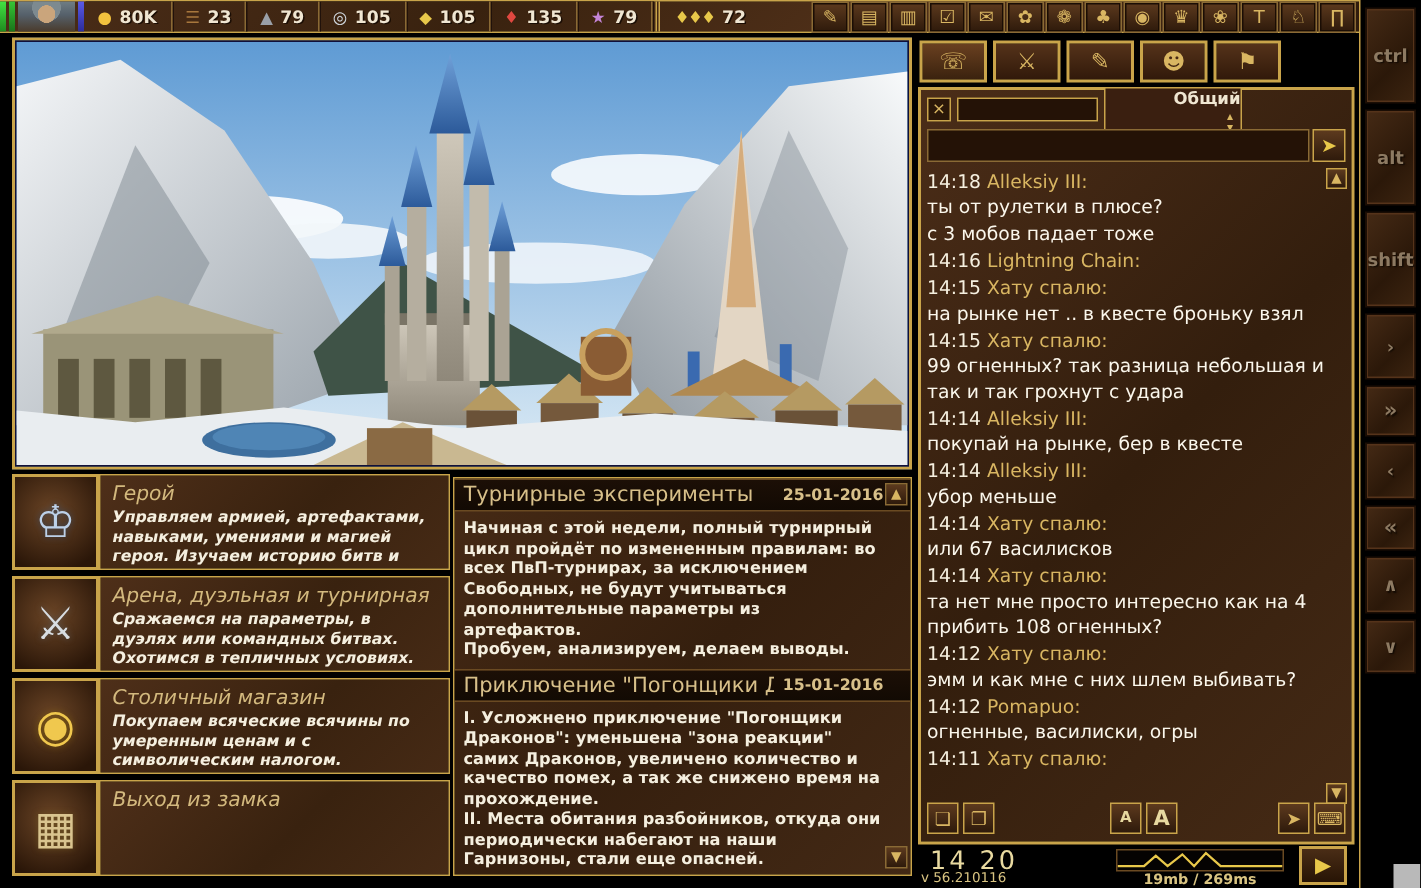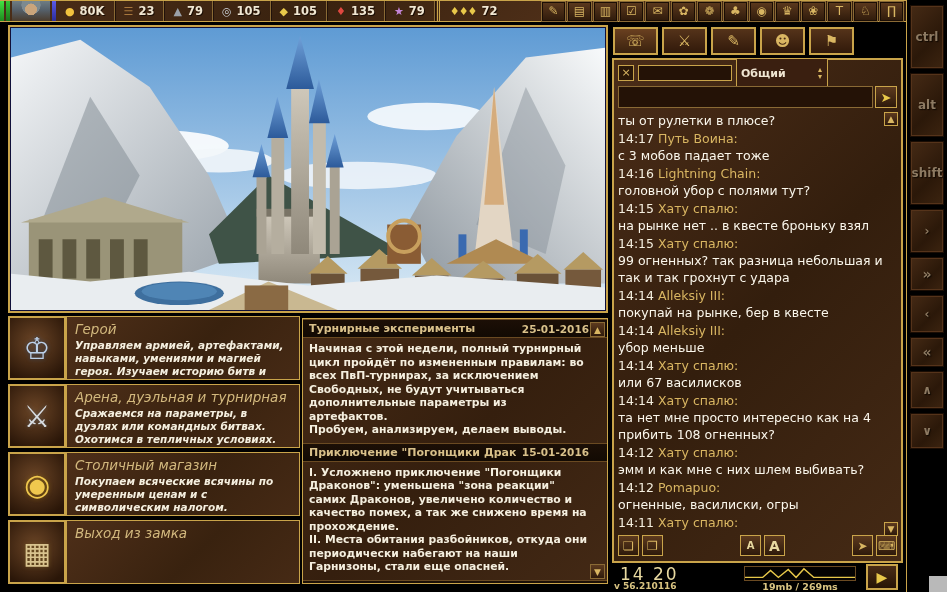--- a/index.html
+++ b/index.html
@@ -63,21 +63,21 @@
   .menu-desc{font-size:10.5px;font-weight:bold;color:#f5efdf;line-height:13px;}
 
   
   #news{position:absolute;left:302px;top:318px;width:306px;height:266px;
      border:1px solid #c9a44a;box-sizing:border-box;
      background:linear-gradient(135deg,#462a15,#351f0e 50%,#432915);overflow:hidden;}
   .news-item{position:relative;}
   .news-head{display:flex;justify-content:space-between;align-items:center;
      background:linear-gradient(180deg,#1c0f06,#120a03);border-top:1px solid #6a4a22;
      border-bottom:1px solid #6a4a22;padding:2px 18px 2px 6px;}
-  .news-title{font-size:11px;font-weight:bold;color:#d8c08a;white-space:nowrap;overflow:hidden;}
+  .news-title{font-size:14px;font-weight:normal;color:#d8c08a;white-space:nowrap;overflow:hidden;}
   .news-date{font-size:10.5px;font-weight:bold;color:#d8c08a;margin-left:6px;flex:0 0 auto;}
   .news-body{font-size:10.8px;font-weight:bold;color:#f5efdf;line-height:13.5px;
      padding:4px 20px 6px 6px;white-space:pre-line;}
   .news-scroll{position:absolute;right:2px;width:13px;height:13px;display:flex;align-items:center;
      justify-content:center;background:linear-gradient(180deg,#5d3a1e,#2e1a0b);
      border:1px solid #8a6a35;color:#d9b662;font-size:9px;cursor:pointer;}
   #news-up{top:3px;} #news-down{bottom:4px;}
 
   
   #chat{position:absolute;left:612px;top:25px;width:292px;height:541px;}
@@ -87,21 +87,21 @@
      justify-content:center;color:#d9b662;font-size:15px;cursor:pointer;}
   .chat-tab.active{background:linear-gradient(180deg,#6a4020,#3a220e);}
   #chat-frame{position:absolute;left:0;top:33px;width:291px;height:505px;box-sizing:border-box;
      border:2px solid #c9a44a;background:linear-gradient(135deg,#4b2d18,#331e0d 50%,#452a15);}
   #chat-filter{position:absolute;left:4px;top:4px;right:4px;height:18px;display:flex;align-items:center;}
   #chat-close{width:16px;height:16px;box-sizing:border-box;border:1px solid #c9a44a;
      background:#2a1708;color:#d9b662;font-size:11px;line-height:14px;text-align:center;cursor:pointer;}
   #chat-search{width:94px;height:16px;box-sizing:border-box;margin-left:4px;border:1px solid #c9a44a;
      background:#241206;color:#f0e6d2;font-size:11px;padding:0 3px;outline:none;}
   #chat-channel{width:92px;height:31px;box-sizing:border-box;margin-left:4px;border:1px solid #c9a44a;
-     background:#3a1f10;display:flex;align-items:center;cursor:pointer;}
+     background:#3a1f10;display:flex;align-items:flex-end;cursor:pointer;flex-direction:column;}
   #chat-channel .sel-label{flex:1;font-size:11px;font-weight:bold;color:#f0e6d2;padding-left:4px;}
   #chat-channel .sel-spin{width:14px;color:#d9b662;font-size:8px;line-height:7px;text-align:center;}
   #chat-input-row{position:absolute;left:4px;top:26px;right:4px;height:22px;display:flex;}
   #chat-input{flex:1;height:22px;box-sizing:border-box;border:1px solid #8a6a35;
      background:#241206;color:#f0e6d2;font-size:12px;padding:0 4px;outline:none;}
   #chat-send{width:22px;height:22px;box-sizing:border-box;margin-left:2px;border:1px solid #c9a44a;
      background:linear-gradient(180deg,#5d3a1e,#2e1a0b);color:#e8c84a;font-size:13px;
      display:flex;align-items:center;justify-content:center;cursor:pointer;}
   #chat-msgs{position:absolute;left:4px;top:52px;width:266px;height:424px;overflow:hidden;}
   .msg{margin-bottom:1px;}
@@ -118,21 +118,21 @@
      background:linear-gradient(180deg,#5d3a1e,#2e1a0b);color:#d9b662;font-size:12px;
      display:flex;align-items:center;justify-content:center;cursor:pointer;}
   #cb-page{left:0;} #cb-log{left:24px;}
   #cb-a1{left:122px;font-size:10px;font-weight:bold;color:#e8d9a0;}
   #cb-a2{left:146px;font-size:14px;font-weight:bold;color:#e8d9a0;}
   #cb-arrow{right:24px;} #cb-kbd{right:0;}
 
   
   #statusbar{position:absolute;left:612px;top:566px;width:292px;height:26px;}
   #clock{position:absolute;left:8px;top:-2px;font-size:17px;color:#e8d9a0;letter-spacing:2px;}
-  #version{position:absolute;left:2px;top:15px;font-size:9px;font-weight:bold;color:#d9c482;}
+  #version{position:absolute;left:2px;top:15px;font-size:9px;font-weight:normal;color:#d9c482;}
   #netgraph{position:absolute;left:132px;top:0;width:112px;height:15px;background:#050302;
      border:1px solid #6a4a22;box-sizing:border-box;}
   #netgraph svg{display:block;width:100%;height:100%;}
   #netlabel{position:absolute;left:132px;top:15px;width:112px;text-align:center;
      font-size:9.5px;font-weight:bold;color:#d9c482;}
   #play-btn{position:absolute;right:6px;top:-2px;width:32px;height:26px;box-sizing:border-box;
      border:2px solid #c9a44a;background:linear-gradient(180deg,#4a2d16,#271405);
      color:#e8c84a;font-size:14px;display:flex;align-items:center;justify-content:center;cursor:pointer;}
 
   
@@ -424,31 +424,30 @@
           <span class="sel-spin"><span>▴</span><br><span>▾</span></span>
         </div>
       </div>
       <div id="chat-input-row">
         <input id="chat-input" value="" style="">
         <div id="chat-send">➤</div>
       </div>
       <div id="chat-msgs">
 
           <div class="msg">
+            <div class="msg-line1"><span class="msg-time">14:18</span> <span class="msg-name">Alleksiy III:</span></div>
             <div class="msg-text">ты от рулетки в плюсе?</div>
           </div>
 
           <div class="msg">
-            <div class="msg-line1"><span class="msg-time">14:17</span> <span class="msg-name">Путь Воина:</span></div>
             <div class="msg-text">с 3 мобов падает тоже</div>
           </div>
 
           <div class="msg">
             <div class="msg-line1"><span class="msg-time">14:16</span> <span class="msg-name">Lightning Chain:</span></div>
-            <div class="msg-text">головной убор с полями тут?</div>
           </div>
 
           <div class="msg">
             <div class="msg-line1"><span class="msg-time">14:15</span> <span class="msg-name">Хату спалю:</span></div>
             <div class="msg-text">на рынке нет .. в квесте броньку взял</div>
           </div>
 
           <div class="msg">
             <div class="msg-line1"><span class="msg-time">14:15</span> <span class="msg-name">Хату спалю:</span></div>
             <div class="msg-text">99 огненных? так разница небольшая и так и так грохнут с удара</div>

